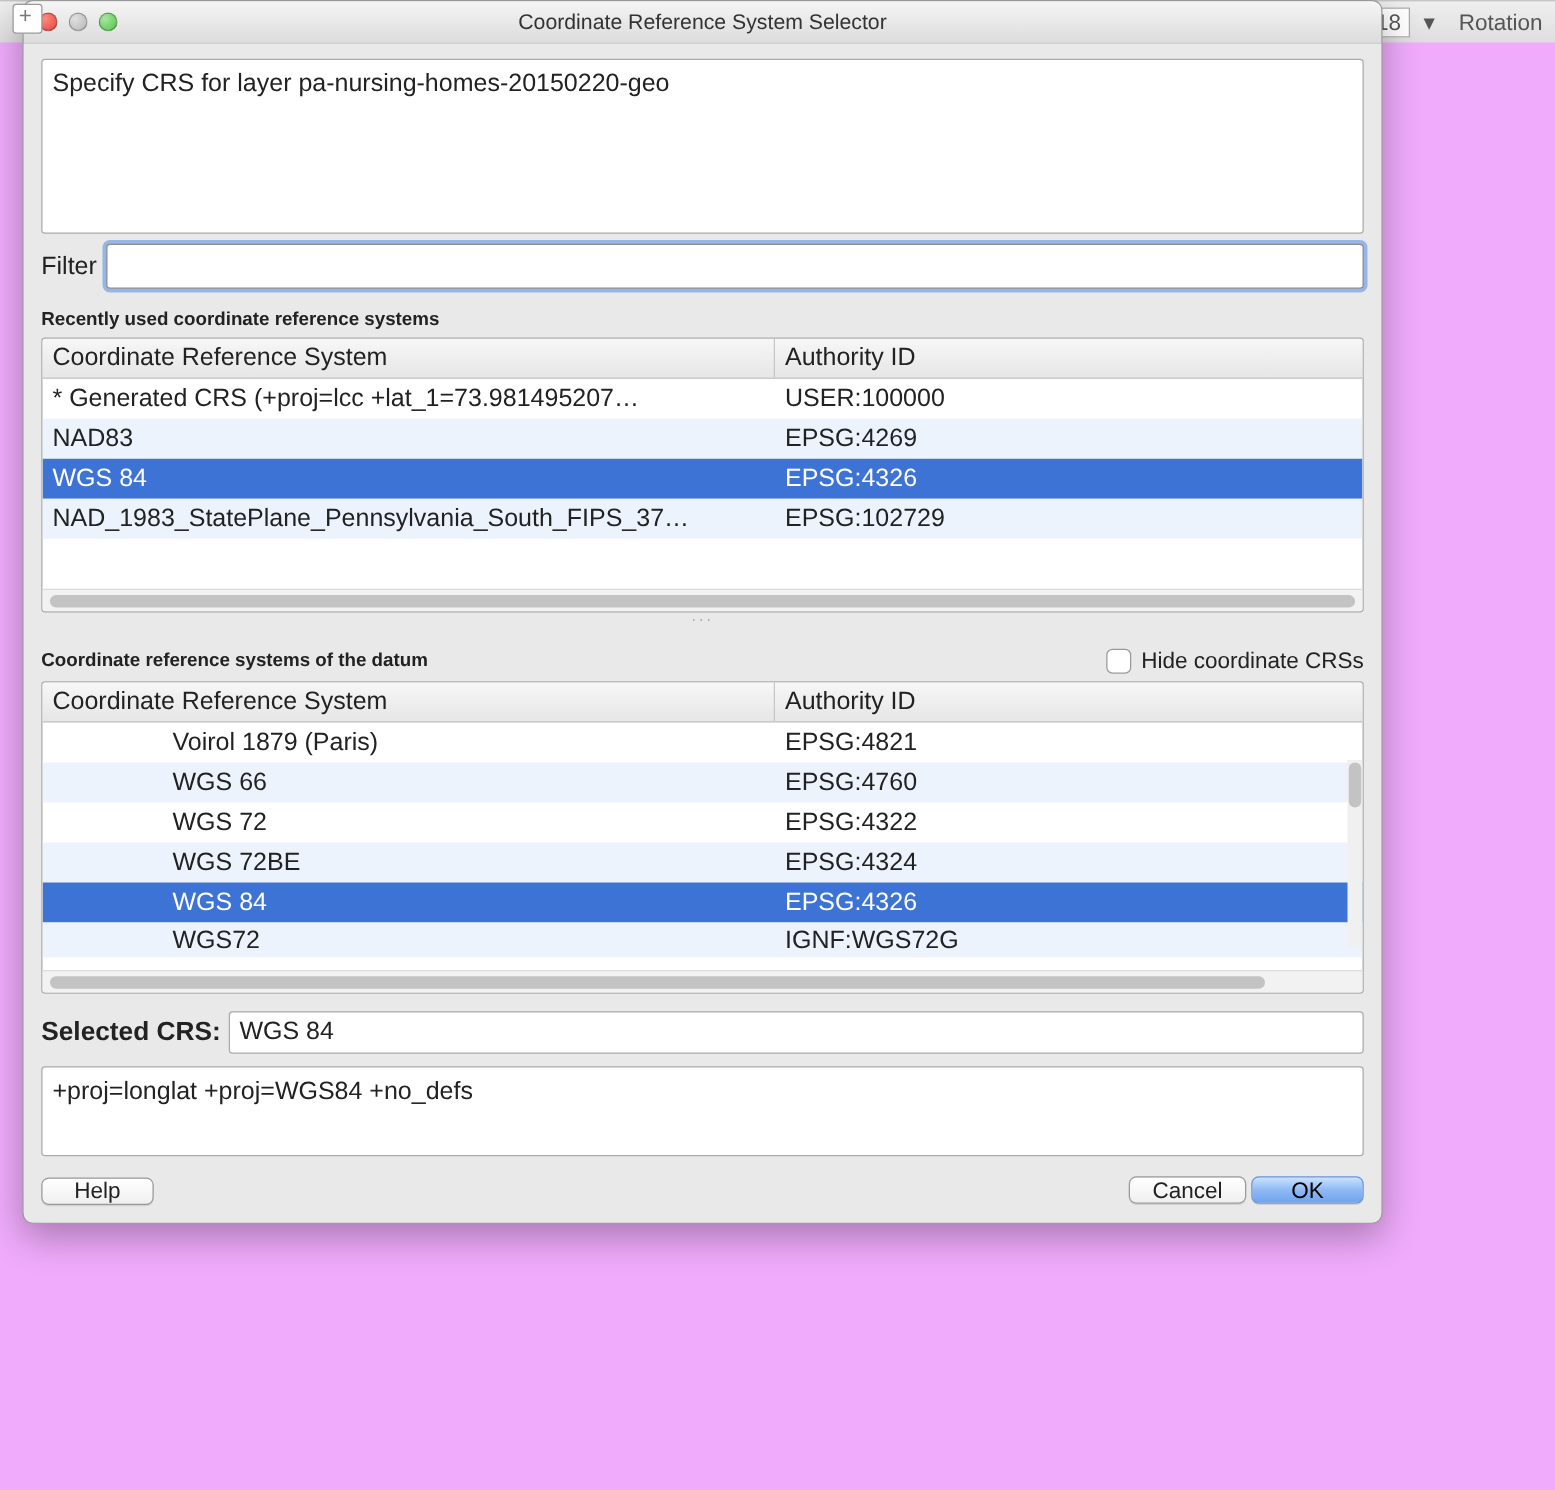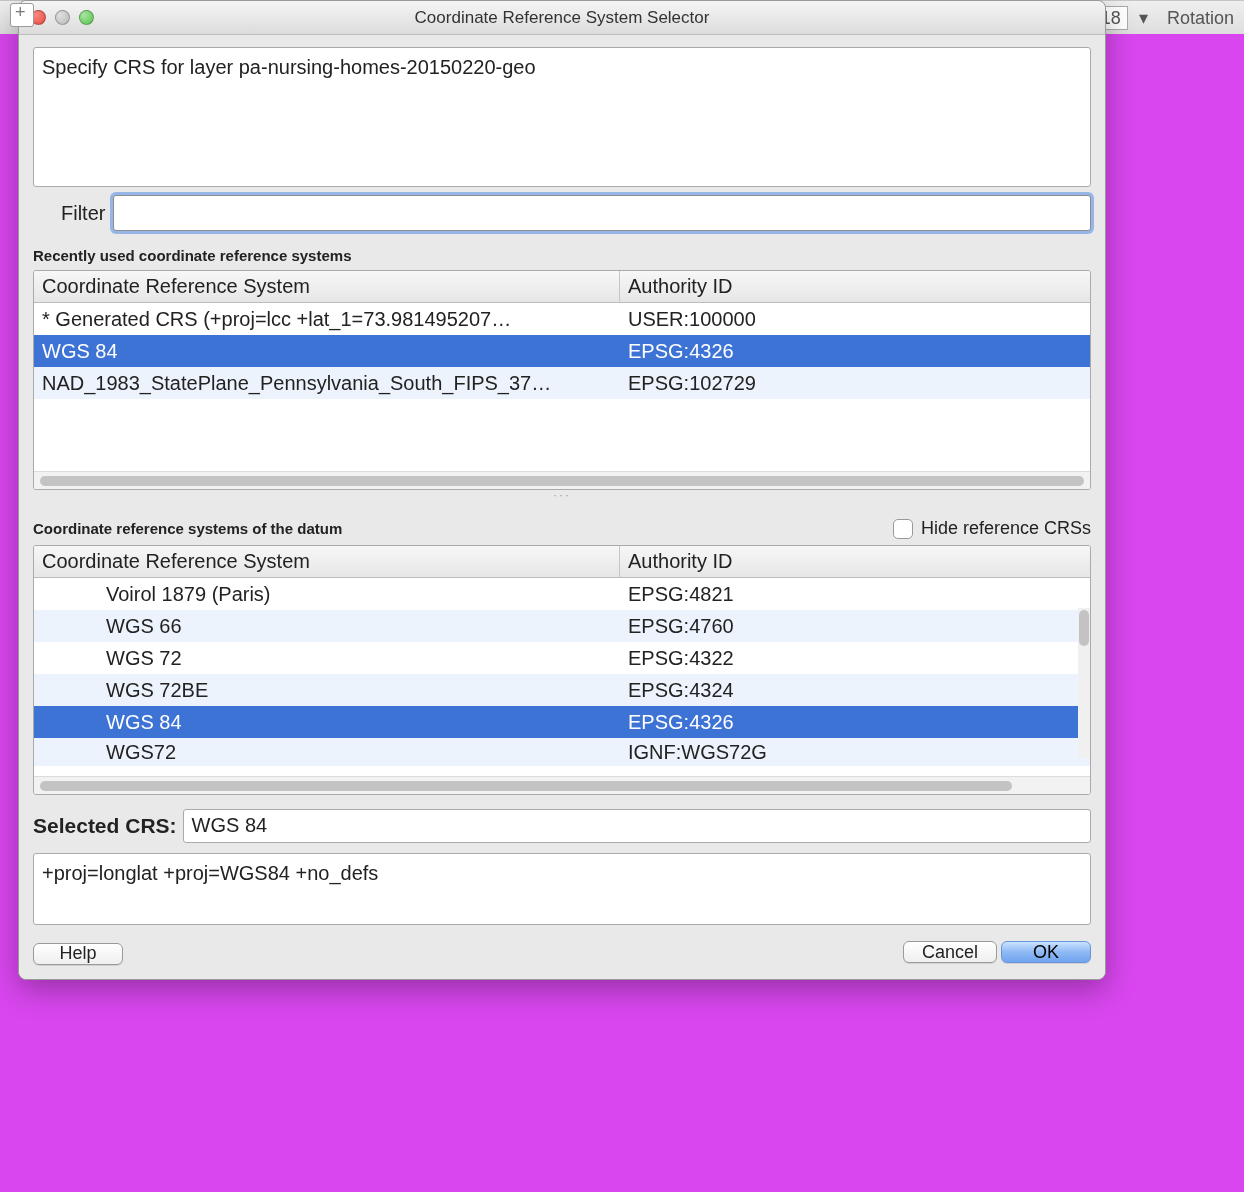--- a/index.html
+++ b/index.html
@@ -5,21 +5,21 @@
   * { box-sizing: border-box; }
   html, body {
     margin: 0; padding: 0;
     font-family: "Lucida Grande", -apple-system, Helvetica, Arial, sans-serif;
     font-size: 20px;
     color: #222;
     background: #d8d8d8;
   }
   .screen {
     width: 1244px; height: 1192px;
-    background: #d946ef;
+    background: #f0abfc;
     position: relative;
     overflow: hidden;
   }
   .window {
     position: absolute;
     left: 18px; top: 0;
     width: 1088px;
     background: #e9e9e9;
     border: 1px solid #999;
     border-radius: 8px;
@@ -58,21 +58,21 @@
     border: 1px solid #aaa;
     border-radius: 3px;
     padding: 8px 8px;
     height: 140px;
     font-size: 20px;
   }
   .filter-row {
     display: flex; align-items: center; gap: 8px;
     margin-top: 8px;
   }
-  .filter-label { font-size: 20px; margin-left: 28px; }
+  .filter-label { font-size: 20px; }
   .filter-input {
     flex: 1;
     height: 36px;
     font-size: 19px;
     padding: 2px 8px;
     border: 1px solid #8c8c8c;
     border-radius: 3px;
     background: #fff;
     outline: none;
     box-shadow: 0 0 0 3px rgba(80,140,230,0.55);
@@ -145,21 +145,21 @@
     background: #fff;
     margin-right: 8px;
     display: inline-block;
     vertical-align: middle;
   }
   .hide-dep {
     font-size: 18px;
     display: flex; align-items: center;
   }
   .table-wrap2 .table-rows { height: 198px; }
-  .indent { padding-left: 72px; }
+  .indent { padding-left: 104px; }
   .selected-row {
     display: flex; align-items: center;
     margin-top: 14px;
     gap: 6px;
   }
   .selected-label { font-weight: bold; font-size: 21px; }
   .selected-val {
     flex: 1;
     background: #fff;
     border: 1px solid #aaa;
@@ -271,41 +271,45 @@
       <div class="table-wrap">
         <div class="table-header">
           <div class="th col-name">Coordinate Reference System</div>
           <div class="th col-auth">Authority ID</div>
         </div>
         <div class="table-rows">
           <div class="tr">
             <div class="td td-name"> * Generated CRS (+proj=lcc +lat_1=73.981495207…</div>
             <div class="td td-auth">USER:100000</div>
           </div>
+          <div class="tr alt">
+            <div class="td td-name">NAD83</div>
+            <div class="td td-auth">EPSG:4269</div>
+          </div>
           <div class="tr sel">
             <div class="td td-name">WGS 84</div>
             <div class="td td-auth">EPSG:4326</div>
           </div>
           <div class="tr alt">
             <div class="td td-name">NAD_1983_StatePlane_Pennsylvania_South_FIPS_37…</div>
             <div class="td td-auth">EPSG:102729</div>
           </div>
         </div>
         <div class="hscroll-track">
           <div class="hscroll-thumb"></div>
         </div>
       </div>
 
       <div class="resize-grip">···</div>
 
       <div class="world-row">
         <div class="section-heading" style="margin-top:0">Coordinate reference systems of the datum</div>
         <label class="hide-dep">
           <span class="checkbox"></span>
-          <span>Hide reference CRSs</span>
+          <span>Hide coordinate CRSs</span>
         </label>
       </div>
 
       <div class="table-wrap table-wrap2">
         <div class="table-header">
           <div class="th col-name">Coordinate Reference System</div>
           <div class="th col-auth">Authority ID</div>
         </div>
         <div class="table-rows world-table-rows">
           <div class="vscroll-stub">

